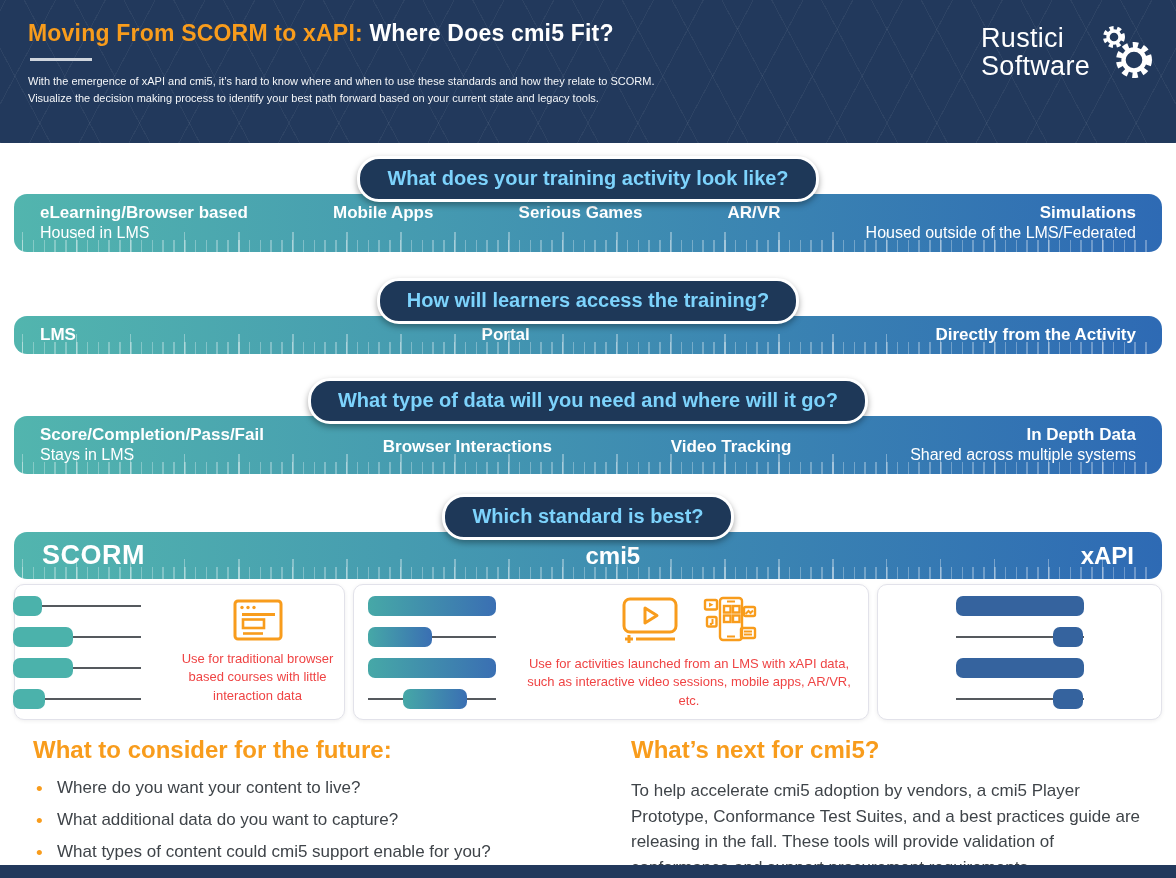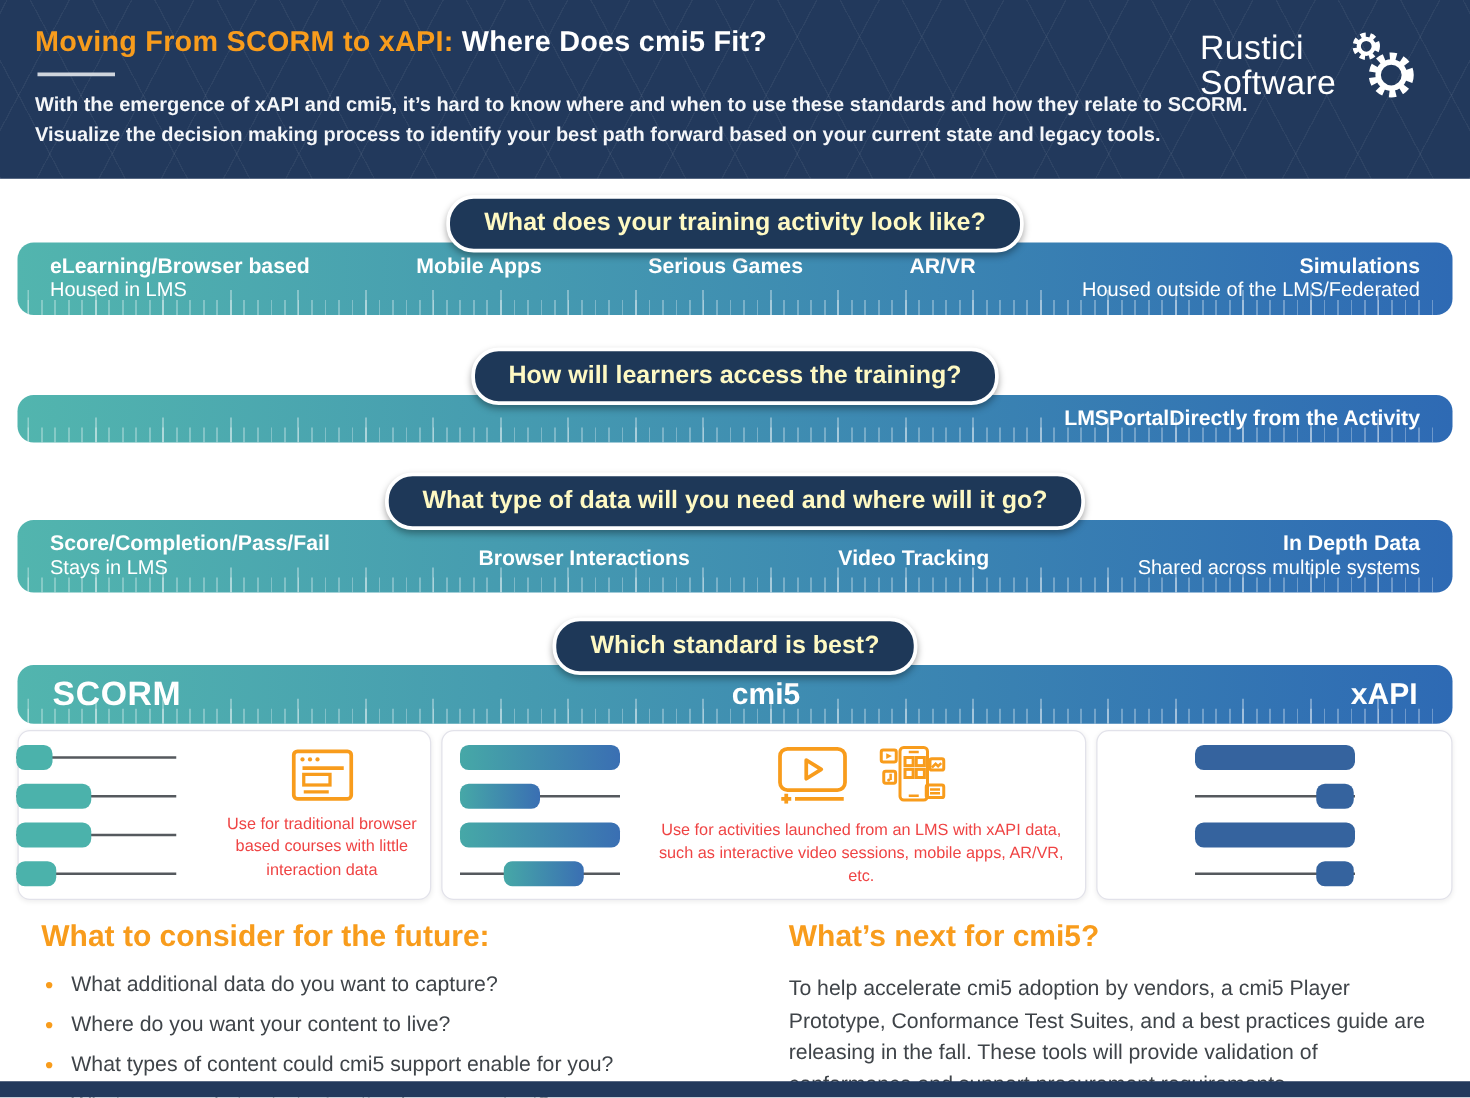--- a/index.html
+++ b/index.html
@@ -18,29 +18,29 @@
       repeating-linear-gradient(62deg, rgba(255,255,255,0.05) 0 1px, transparent 1px 44px),
       repeating-linear-gradient(-62deg, rgba(255,255,255,0.05) 0 1px, transparent 1px 44px);
     position: relative;
     color: #fff;
     padding: 20px 0 0 28px;
   }
   .title { font-size: 23px; font-weight: bold; letter-spacing: 0.2px; white-space: nowrap; }
   .title .accent { color: #f89c1c; }
   .title .rest { color: #ffffff; }
   .title-underline { width: 62px; height: 3px; background: #cfd5dd; margin: 11px 0 12px 2px; }
-  .subtitle { font-size: 16px; font-weight: bold; line-height: 1.5; color: #f4f6f9; }
-  .logo { position: absolute; top: 24px; right: 41px; display: flex; align-items: flex-start; gap: 4px; }
+  .subtitle { font-size: 11px; font-weight: normal; line-height: 1.5; color: #f4f6f9; }
+  .logo { position: absolute; top: 24px; right: 20px; display: flex; align-items: flex-start; gap: 4px; }
   .logo-text { font-size: 27px; line-height: 1.05; color: #fff; letter-spacing: 0.3px; }
   
   .pill {
     position: relative; z-index: 3;
     width: fit-content;
     background: #1e3858;
-    color: #fef9c3;
+    color: #7dd3fc;
     border: 3.5px solid #fff;
     border-radius: 22px;
     padding: 8px 27px 9px;
     font-size: 20px; font-weight: bold;
     box-shadow: 0 3px 6px rgba(0,0,0,0.35);
     text-align: right;
   }
   .pill1 { margin: 13px auto -8px; }
   .pill2 { margin: 26px auto -8px; }
   .pill3 { margin: 24px auto -8px; }
@@ -60,21 +60,21 @@
     content: ""; position: absolute; left: 8px; right: 8px; bottom: 0; height: 12px;
     background: repeating-linear-gradient(to right, rgba(255,255,255,0.3) 0 1.5px, transparent 1.5px 10.8px);
   }
   .bar::after { 
     content: ""; position: absolute; left: 8px; right: 8px; bottom: 0; height: 20px;
     background: repeating-linear-gradient(to right, rgba(255,255,255,0.34) 0 1.5px, transparent 1.5px 54px);
   }
   .bar .opt { position: relative; z-index: 2; font-weight: bold; font-size: 17px; }
   .bar .opt .sub { font-weight: normal; font-size: 16px; margin-top: 1px; }
   .bar1 { height: 58px; padding: 9px 26px; align-items: flex-start; }
-  .bar2 { height: 38px; padding: 0 26px; align-items: center; justify-content: flex-end; }
+  .bar2 { height: 38px; padding: 0 26px; align-items: center; }
   .bar3 { height: 58px; padding: 9px 26px; align-items: flex-start; }
   .bar3 .single { align-self: center; margin-top: 4px; }
   .opt.right { text-align: right; }
   
   .bar4 { height: 47px; padding: 0 28px; align-items: center; }
   .std-scorm { font-size: 27px; font-weight: bold; letter-spacing: 0.5px; position: relative; z-index: 2; }
   .std-cmi5  { font-size: 24px; font-weight: bold; position: relative; z-index: 2; text-align: right; }
   .std-xapi  { font-size: 24px; font-weight: bold; position: relative; z-index: 2; }
   
   .cards { display: flex; gap: 8px; margin: 5px 14px 0; height: 136px; }
@@ -303,22 +303,22 @@
         </div>
       </div>
   </div>
 
 </div>
 
 <div class="bottom">
   <div class="col-left">
     <div class="orange-heading">What to consider for the future:</div>
     <ul class="bullet-list">
+      <li>Where do you want your content to live?</li>
       <li>What additional data do you want to capture?</li>
-      <li>Where do you want your content to live?</li>
       <li>What types of content could cmi5 support enable for you?</li>
       <li>What can you do to start migrating legacy content?</li>
     </ul>
   </div>
   <div class="col-right">
     <div class="orange-heading">What’s next for cmi5?</div>
     <div class="next-paragraph">To help accelerate cmi5 adoption by vendors, a cmi5 Player Prototype, Conformance Test Suites, and a best practices guide are releasing in the fall. These tools will provide validation of conformance and support procurement requirements.</div>
   </div>
 </div>
 

